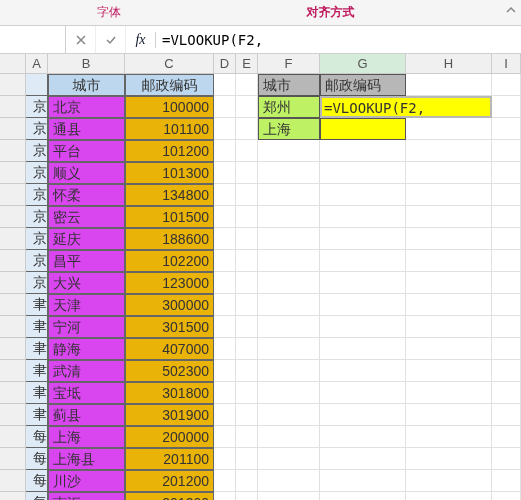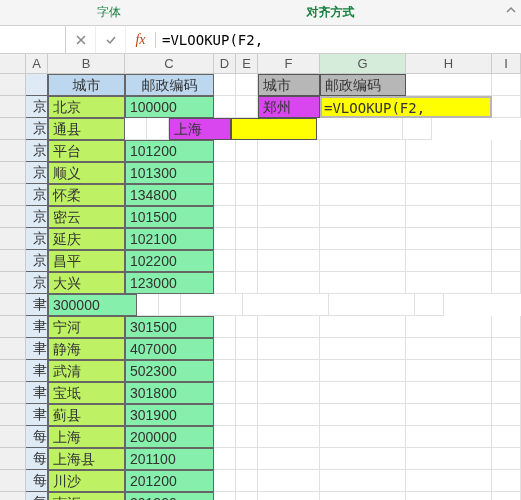--- a/index.html
+++ b/index.html
@@ -1,49 +1,49 @@
 <!DOCTYPE html>
 <html><head>
 <meta charset="utf-8">
 <style>
   * { box-sizing: border-box; margin: 0; padding: 0; }
   body { font-family: "Microsoft YaHei", SimSun, Arial, sans-serif; font-size: 13px; background: #fff; color: #333; width: 521px; height: 500px; overflow: hidden; }
   
   .ribbon-labels { display: flex; height: 26px; background: #f5f5f5; border-bottom: 1px solid #d0d0d0; }
-  .ribbon-label { flex: 0 0 auto; text-align: center; font-size: 12px; color: #15803d; padding-top: 4px; }
+  .ribbon-label { flex: 0 0 auto; text-align: center; font-size: 12px; color: #be185d; padding-top: 4px; }
   .rl1 { width: 218px; }
   .rl2 { width: 175px; padding-left: 50px; font-weight: bold;}
   .rl-collapse { margin-left:auto; width:20px; }
   
   .formula-bar { display: flex; align-items: center; height: 28px; background: #fff; border-bottom: 1px solid #d0d0d0; }
   .name-box { width: 66px; height: 100%; border-right: 1px solid #d0d0d0; }
   .fb-btn { width: 30px; height: 100%; display: flex; align-items: center; justify-content: center; color: #888; font-size: 14px; cursor: default; border-right: 1px solid #eee;}
-  .fx { font-style: italic; font-family: "Times New Roman", serif; font-size: 14px; color: #c2410c; width:30px; display:flex; align-items:center; justify-content:center; border-right:1px solid #d0d0d0;}
+  .fx { font-style: italic; font-family: "Times New Roman", serif; font-size: 14px; color: #0f172a; width:30px; display:flex; align-items:center; justify-content:center; border-right:1px solid #d0d0d0;}
   .formula-input { flex: 1; padding: 2px 6px; font-size: 14px; font-family: SimSun, monospace; border: none; outline: none; background:#fff;}
   
   .sheet-wrap { position: relative; height: 446px; overflow: hidden; }
   .col-headers { display: flex; height: 20px; background: #f0f0f0; border-bottom: 1px solid #ccc; }
   .corner { width: 26px; border-right: 1px solid #ccc; background: #f0f0f0; }
   .col-h { text-align: center; font-size: 13px; color: #555; border-right: 1px solid #ccc; line-height: 20px; }
   .cA { width: 22px; } .cB { width: 77px; } .cC { width: 89px; } .cD { width: 22px; } .cE { width: 22px; } .cF { width: 62px; } .cG { width: 86px; } .cH { width: 86px; } .cI { width: 29px; }
   .col-h.active { background: #d5ecda; }
   
   .grid-area { position: relative; height: 426px; }
   .row { display: flex; height: 22px; }
   .row-h { width: 26px; background: #f0f0f0; border-right: 1px solid #ccc; border-bottom: 1px solid #ccc; font-size: 12px; color: #555; text-align: center; line-height: 22px; }
   .cell { border-right: 1px solid #e0e0e0; border-bottom: 1px solid #e0e0e0; padding: 0 4px; line-height: 21px; font-size: 14px; overflow: visible; white-space: nowrap; font-family: SimSun, sans-serif;}
   .cell.cA { padding:0; }
   
   .t-head { background: #bdd7ee; border: 1px solid #666 !important; text-align: center; font-size: 14px; }
-  .t-cell-b { background: #bef264; border: 1px solid #666 !important; text-align: left; }
-  .t-cell-c { background: #86efac; border: 1px solid #666 !important; text-align: left; }
+  .t-cell-b { background: #d946ef; border: 1px solid #666 !important; text-align: left; }
+  .t-cell-c { background: #eab308; border: 1px solid #666 !important; text-align: right; }
   .t-cell-a { background: #deeaf6; border-right: 1px solid #666 !important; border-bottom: 1px solid #666 !important; text-align:right; }
   
   .lk-head { background: #b7b7b7; border: 1px solid #555 !important; text-align: left; font-size:14px;}
-  .lk-cell { border: 1px solid #555 !important; background: #d946ef; text-align: left; }
+  .lk-cell { border: 1px solid #555 !important; background: #bef264; text-align: left; }
   .lk-yellow { background: #ffff00; border: 1px solid #555 !important; }
   
   .edit-cell { background: #ffff00; position: relative; z-index: 5; overflow: visible !important; font-family: SimSun, monospace; }
   .edit-overflow { position: absolute; left:0; top:0; height:22px; background:#ffff00; border: 2px solid #b7b7b7; padding:0 2px; line-height:20px; z-index:10; min-width:172px; font-size:14px;}
   
   svg.icon { width: 12px; height: 12px; }
 </style>
 </head>
 <body>
 
@@ -111,20 +111,21 @@
         <div class="cell cG edit-cell">
           <div class="edit-overflow">=VLOOKUP(F2,</div>
         </div>
         <div class="cell cH"></div>
         <div class="cell cI"></div>
       </div>
       <div class="row">
         <div class="row-h"></div>
         <div class="cell cA t-cell-a">京</div>
         <div class="cell cB t-cell-b">通县</div>
+        <div class="cell cC t-cell-c">101100</div>
         <div class="cell cD"></div>
         <div class="cell cE"></div>
         <div class="cell cF lk-cell">上海</div>
         <div class="cell cG lk-yellow"></div>
         <div class="cell cH"></div>
         <div class="cell cI"></div>
       </div>
       <div class="row">
         <div class="row-h"></div>
         <div class="cell cA t-cell-a">京</div>
@@ -170,21 +171,21 @@
         <div class="cell cE"></div>
         <div class="cell cF"></div>
         <div class="cell cG"></div>
         <div class="cell cH"></div>
         <div class="cell cI"></div>
       </div>
       <div class="row">
         <div class="row-h"></div>
         <div class="cell cA t-cell-a">京</div>
         <div class="cell cB t-cell-b">延庆</div>
-        <div class="cell cC t-cell-c">102100</div>
+        <div class="cell cC t-cell-c">188600</div>
         <div class="cell cD"></div>
         <div class="cell cE"></div>
         <div class="cell cF"></div>
         <div class="cell cG"></div>
         <div class="cell cH"></div>
         <div class="cell cI"></div>
       </div>
       <div class="row">
         <div class="row-h"></div>
         <div class="cell cA t-cell-a">京</div>
@@ -205,20 +206,21 @@
         <div class="cell cD"></div>
         <div class="cell cE"></div>
         <div class="cell cF"></div>
         <div class="cell cG"></div>
         <div class="cell cH"></div>
         <div class="cell cI"></div>
       </div>
       <div class="row">
         <div class="row-h"></div>
         <div class="cell cA t-cell-a">聿</div>
+        <div class="cell cB t-cell-b">天津</div>
         <div class="cell cC t-cell-c">300000</div>
         <div class="cell cD"></div>
         <div class="cell cE"></div>
         <div class="cell cF"></div>
         <div class="cell cG"></div>
         <div class="cell cH"></div>
         <div class="cell cI"></div>
       </div>
       <div class="row">
         <div class="row-h"></div>

